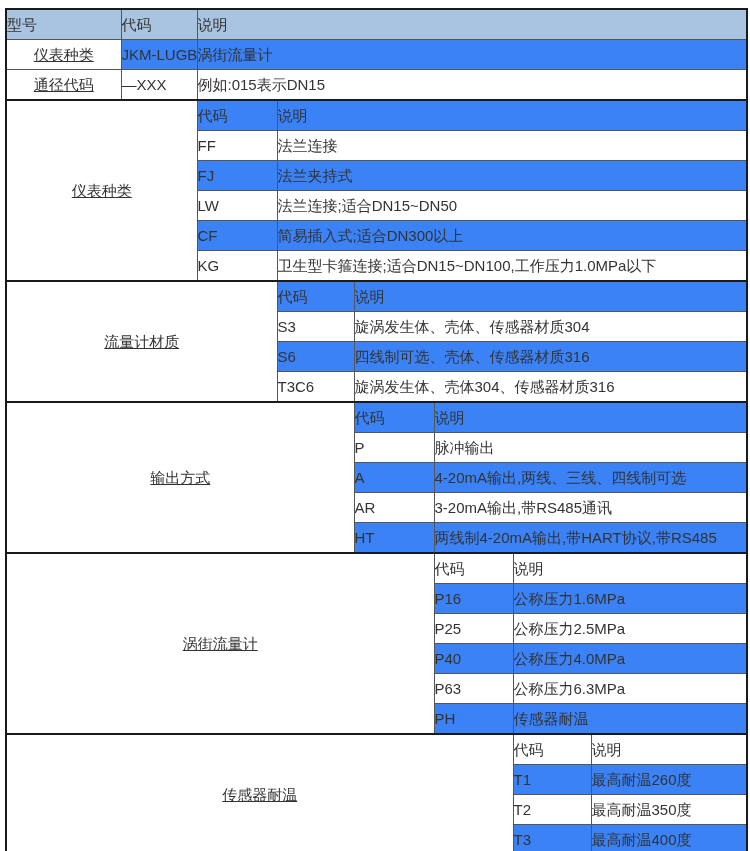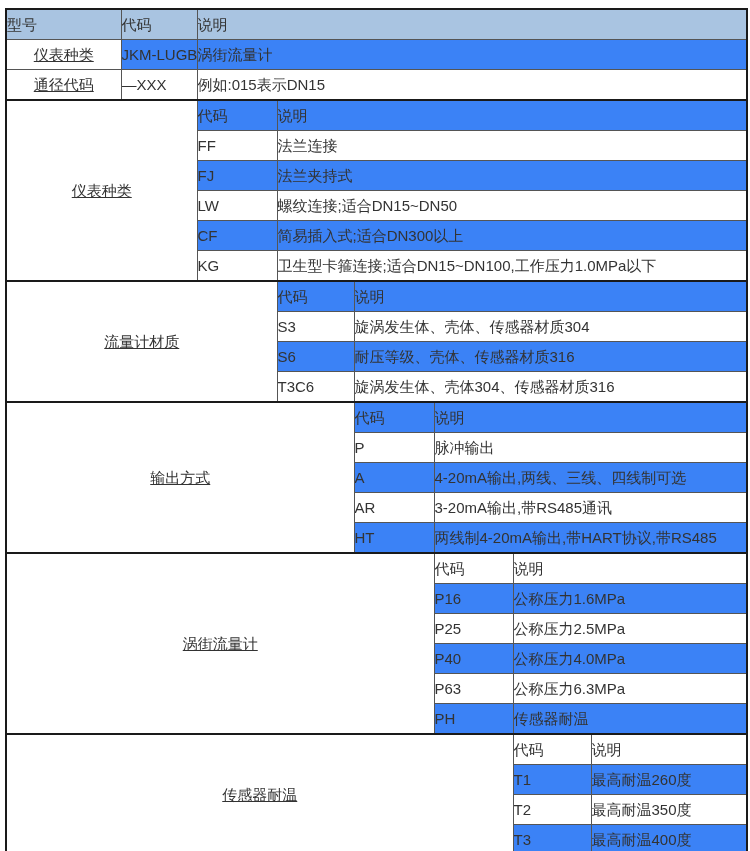--- a/index.html
+++ b/index.html
@@ -77,21 +77,21 @@
   <tr>
     <td class="c">FF</td>
     <td class="l" colspan="5">法兰连接</td>
   </tr>
   <tr class="alt">
     <td class="c">FJ</td>
     <td class="l" colspan="5">法兰夹持式</td>
   </tr>
   <tr>
     <td class="c">LW</td>
-    <td class="l" colspan="5">螺纹连接;适合DN15~DN50</td>
+    <td class="l" colspan="5">法兰连接;适合DN15~DN50</td>
   </tr>
   <tr class="alt">
     <td class="c">CF</td>
     <td class="l" colspan="5">简易插入式;适合DN300以上</td>
   </tr>
   <tr>
     <td class="c">KG</td>
     <td class="l" colspan="5">卫生型卡箍连接;适合DN15~DN100,工作压力1.0MPa以下</td>
   </tr>
 
@@ -99,21 +99,21 @@
     <td class="lbl" rowspan="4" colspan="3">流量计材质</td>
     <td class="c">代码</td>
     <td class="l" colspan="4">说明</td>
   </tr>
   <tr>
     <td class="c">S3</td>
     <td class="l" colspan="4">旋涡发生体、壳体、传感器材质304</td>
   </tr>
   <tr class="alt">
     <td class="c">S6</td>
-    <td class="l" colspan="4">耐压等级、壳体、传感器材质316</td>
+    <td class="l" colspan="4">四线制可选、壳体、传感器材质316</td>
   </tr>
   <tr>
     <td class="c">T3C6</td>
     <td class="l" colspan="4">旋涡发生体、壳体304、传感器材质316</td>
   </tr>
 
   <tr class="alt sec">
     <td class="lbl" rowspan="5" colspan="4">输出方式</td>
     <td class="c">代码</td>
     <td class="l" colspan="3">说明</td>

